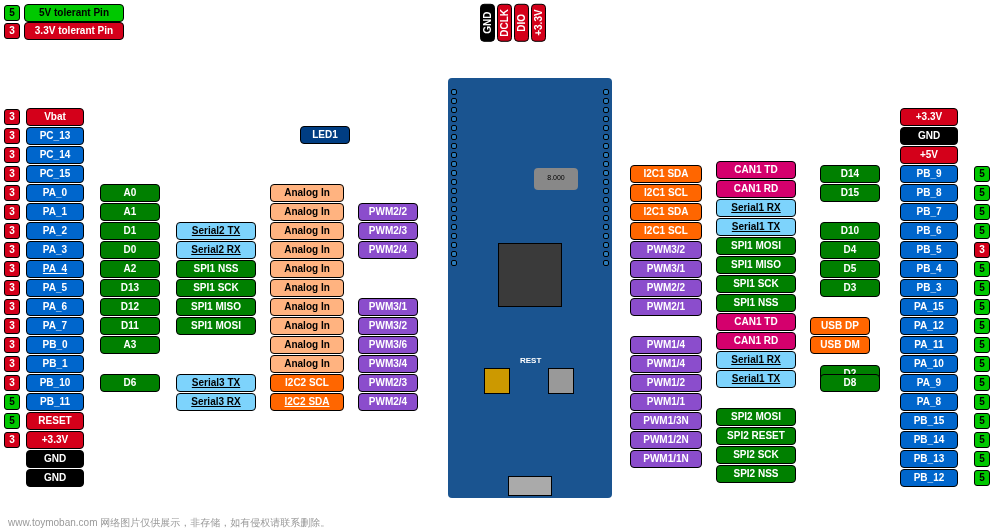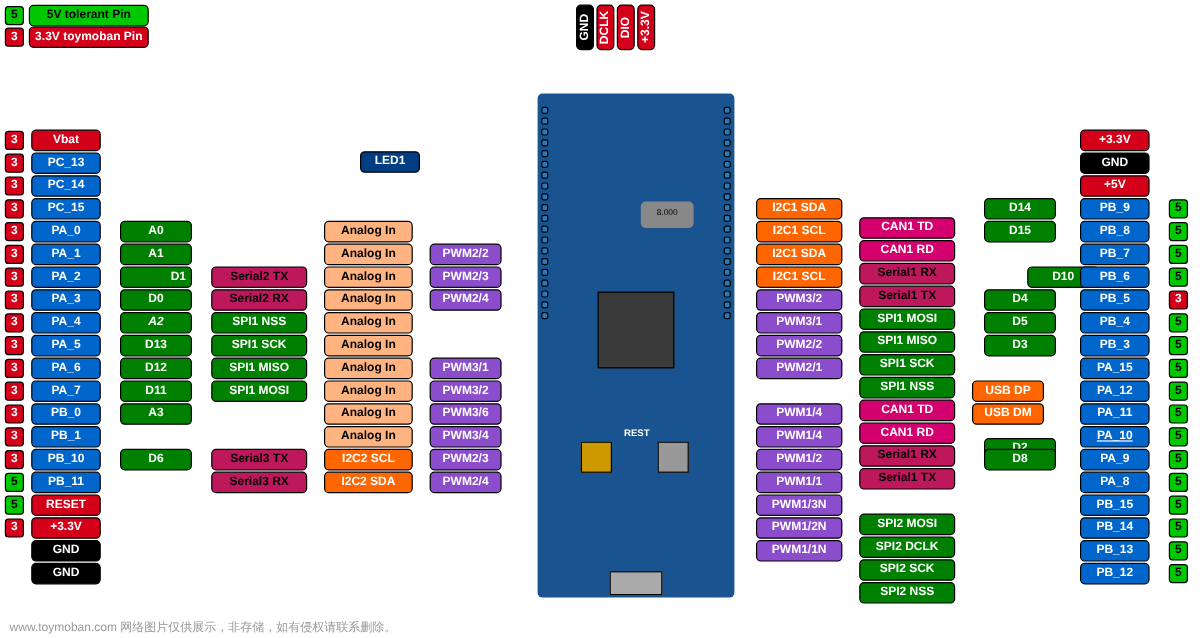--- a/index.html
+++ b/index.html
@@ -5,21 +5,21 @@
   * { box-sizing: border-box; margin: 0; padding: 0; }
   body { font-family: Arial, sans-serif; font-size: 10px; background: #fff; width: 1000px; height: 532px; position: relative; }
   .pill { display: inline-block; border: 1.5px solid #000; border-radius: 4px; padding: 1px 4px; font-weight: bold; font-size: 10px; white-space: nowrap; min-width: 50px; text-align: center; line-height: 14px; }
   .sq { display: inline-block; border: 1.5px solid #000; border-radius: 3px; width: 16px; height: 16px; text-align: center; font-weight: bold; line-height: 13px; font-size: 10px; }
   .red { background: #d4001a; color: #fff; }
   .green { background: #00c800; color: #000; }
   .darkgreen { background: #008000; color: #fff; }
   .blue { background: #0066cc; color: #fff; }
   .navy { background: #003d82; color: #fff; }
   .purple { background: #8b4dcc; color: #fff; }
-  .yellow { background: #be185d; color: #000; }
+  .yellow { background: #7dd3fc; color: #000; text-decoration: underline; }
   .orange { background: #ffb380; color: #000; }
   .magenta { background: #d4006d; color: #fff; }
   .orangered { background: #ff6600; color: #fff; }
   .black { background: #000; color: #fff; }
   .row { display: flex; align-items: center; gap: 4px; height: 18px; }
   .col { position: absolute; display: flex; flex-direction: column; gap: 1px; }
   .legend { position: absolute; top: 4px; left: 4px; }
   .topconn { position: absolute; top: 4px; left: 480px; display: flex; gap: 2px; }
   .top-pill { writing-mode: vertical-rl; text-orientation: mixed; transform: rotate(180deg); border: 1.5px solid #000; border-radius: 4px; padding: 4px 1px; font-weight: bold; font-size: 10px; text-align: center; }
   .board { position: absolute; left: 448px; top: 78px; width: 164px; height: 420px; background: #1a5490; border-radius: 4px; }
@@ -35,21 +35,21 @@
 </head>
 <body>
 
 <div class="legend">
   <div class="row">
     <span class="sq green">5</span>
     <span class="pill green" style="min-width:100px">5V tolerant Pin</span>
   </div>
   <div class="row">
     <span class="sq red">3</span>
-    <span class="pill red" style="min-width:100px">3.3V toymoban Pin</span>
+    <span class="pill red" style="min-width:100px">3.3V tolerant Pin</span>
   </div>
 </div>
 
 <div class="topconn">
   <span class="top-pill black">GND</span>
   <span class="top-pill red">DCLK</span>
   <span class="top-pill red">DIO</span>
   <span class="top-pill red">+3.3V</span>
 </div>
 
@@ -183,21 +183,21 @@
     <div class="row">
       <span class="pill blue" style="min-width: 58px;">PA_1</span>
     </div>
     <div class="row">
       <span class="pill blue" style="min-width: 58px;">PA_2</span>
     </div>
     <div class="row">
       <span class="pill blue" style="min-width: 58px;">PA_3</span>
     </div>
     <div class="row">
-      <span class="pill blue" style="min-width: 58px;">PA_4</span>
+      <span class="pill blue" style="min-width: 58px; text-decoration: underline;">PA_4</span>
     </div>
     <div class="row">
       <span class="pill blue" style="min-width: 58px; text-align: center;">PA_5</span>
     </div>
     <div class="row">
       <span class="pill blue" style="min-width: 58px;">PA_6</span>
     </div>
     <div class="row">
       <span class="pill blue" style="min-width: 58px;">PA_7</span>
     </div>
@@ -227,27 +227,27 @@
     </div>
   </div>
 <div class="col" style="left:100px;top:184px" id="la">
     <div class="row">
       <span class="pill darkgreen" style="min-width: 60px;">A0</span>
     </div>
     <div class="row">
       <span class="pill darkgreen" style="min-width: 60px;">A1</span>
     </div>
     <div class="row">
-      <span class="pill darkgreen" style="min-width: 60px; text-align: right;">D1</span>
+      <span class="pill darkgreen" style="min-width: 60px;">D1</span>
     </div>
     <div class="row">
       <span class="pill darkgreen" style="min-width: 60px;">D0</span>
     </div>
     <div class="row">
-      <span class="pill darkgreen" style="min-width: 60px; font-style: italic;">A2</span>
+      <span class="pill darkgreen" style="min-width: 60px;">A2</span>
     </div>
     <div class="row">
       <span class="pill darkgreen" style="min-width: 60px;">D13</span>
     </div>
     <div class="row">
       <span class="pill darkgreen" style="min-width: 60px;">D12</span>
     </div>
     <div class="row">
       <span class="pill darkgreen" style="min-width: 60px;">D11</span>
     </div>
@@ -324,21 +324,21 @@
     <div class="row">
       <span class="pill orange" style="min-width: 74px;">Analog In</span>
     </div>
     <div class="row">
       <span class="pill orange" style="min-width: 74px;">Analog In</span>
     </div>
     <div class="row">
       <span class="pill orangered" style="min-width: 74px;">I2C2 SCL</span>
     </div>
     <div class="row">
-      <span class="pill orangered" style="min-width: 74px;">I2C2 SDA</span>
+      <span class="pill orangered" style="min-width: 74px; text-decoration: underline;">I2C2 SDA</span>
     </div>
   </div>
 <div class="col" style="left:358px;top:184px" id="lpw">
     <div class="row" style="visibility: hidden;">
       <span class="pill purple" style="min-width: 60px;">&nbsp;</span>
     </div>
     <div class="row">
       <span class="pill purple" style="min-width: 60px;">PWM2/2</span>
     </div>
     <div class="row">
@@ -431,21 +431,21 @@
     <div class="row">
       <span class="pill purple" style="min-width: 72px;">PWM1/2N</span>
     </div>
     <div class="row">
       <span class="pill purple" style="min-width: 72px;">PWM1/1N</span>
     </div>
     <div class="row" style="visibility: hidden;">
       <span class="pill purple" style="min-width: 72px;">&nbsp;</span>
     </div>
   </div>
-<div class="col" style="left:716px;top:124px" id="rc">
+<div class="col" style="left:716px;top:104px" id="rc">
     <div class="row" style="visibility: hidden;">
       <span class="pill darkgreen" style="min-width: 80px;">&nbsp;</span>
     </div>
     <div class="row" style="visibility: hidden;">
       <span class="pill darkgreen" style="min-width: 80px;">&nbsp;</span>
     </div>
     <div class="row" style="visibility: hidden;">
       <span class="pill darkgreen" style="min-width: 80px;">&nbsp;</span>
     </div>
     <div class="row">
@@ -484,21 +484,21 @@
     <div class="row">
       <span class="pill yellow" style="min-width: 80px;">Serial1 TX</span>
     </div>
     <div class="row" style="visibility: hidden;">
       <span class="pill darkgreen" style="min-width: 80px;">&nbsp;</span>
     </div>
     <div class="row">
       <span class="pill darkgreen" style="min-width: 80px;">SPI2 MOSI</span>
     </div>
     <div class="row">
-      <span class="pill darkgreen" style="min-width: 80px;">SPI2 DCLK</span>
+      <span class="pill darkgreen" style="min-width: 80px;">SPI2 RESET</span>
     </div>
     <div class="row">
       <span class="pill darkgreen" style="min-width: 80px;">SPI2 SCK</span>
     </div>
     <div class="row">
       <span class="pill darkgreen" style="min-width: 80px;">SPI2 NSS</span>
     </div>
   </div>
 <div class="col" style="left:810px;top:108px" id="ru">
     <div class="row" style="visibility: hidden;">
@@ -575,21 +575,21 @@
     <div class="row">
       <span class="pill darkgreen" style="min-width: 60px;">D14</span>
     </div>
     <div class="row">
       <span class="pill darkgreen" style="min-width: 60px;">D15</span>
     </div>
     <div class="row" style="visibility: hidden;">
       <span class="pill darkgreen" style="min-width: 60px;">&nbsp;</span>
     </div>
     <div class="row">
-      <span class="pill darkgreen" style="min-width: 60px; margin-left: 36px;">D10</span>
+      <span class="pill darkgreen" style="min-width: 60px;">D10</span>
     </div>
     <div class="row">
       <span class="pill darkgreen" style="min-width: 60px;">D4</span>
     </div>
     <div class="row">
       <span class="pill darkgreen" style="min-width: 60px;">D5</span>
     </div>
     <div class="row">
       <span class="pill darkgreen" style="min-width: 60px;">D3</span>
     </div>
@@ -658,21 +658,21 @@
     <div class="row">
       <span class="pill blue" style="min-width: 58px;">PA_15</span>
     </div>
     <div class="row">
       <span class="pill blue" style="min-width: 58px;">PA_12</span>
     </div>
     <div class="row">
       <span class="pill blue" style="min-width: 58px;">PA_11</span>
     </div>
     <div class="row">
-      <span class="pill blue" style="min-width: 58px; text-decoration: underline;">PA_10</span>
+      <span class="pill blue" style="min-width: 58px;">PA_10</span>
     </div>
     <div class="row">
       <span class="pill blue" style="min-width: 58px;">PA_9</span>
     </div>
     <div class="row">
       <span class="pill blue" style="min-width: 58px;">PA_8</span>
     </div>
     <div class="row">
       <span class="pill blue" style="min-width: 58px;">PB_15</span>
     </div>

